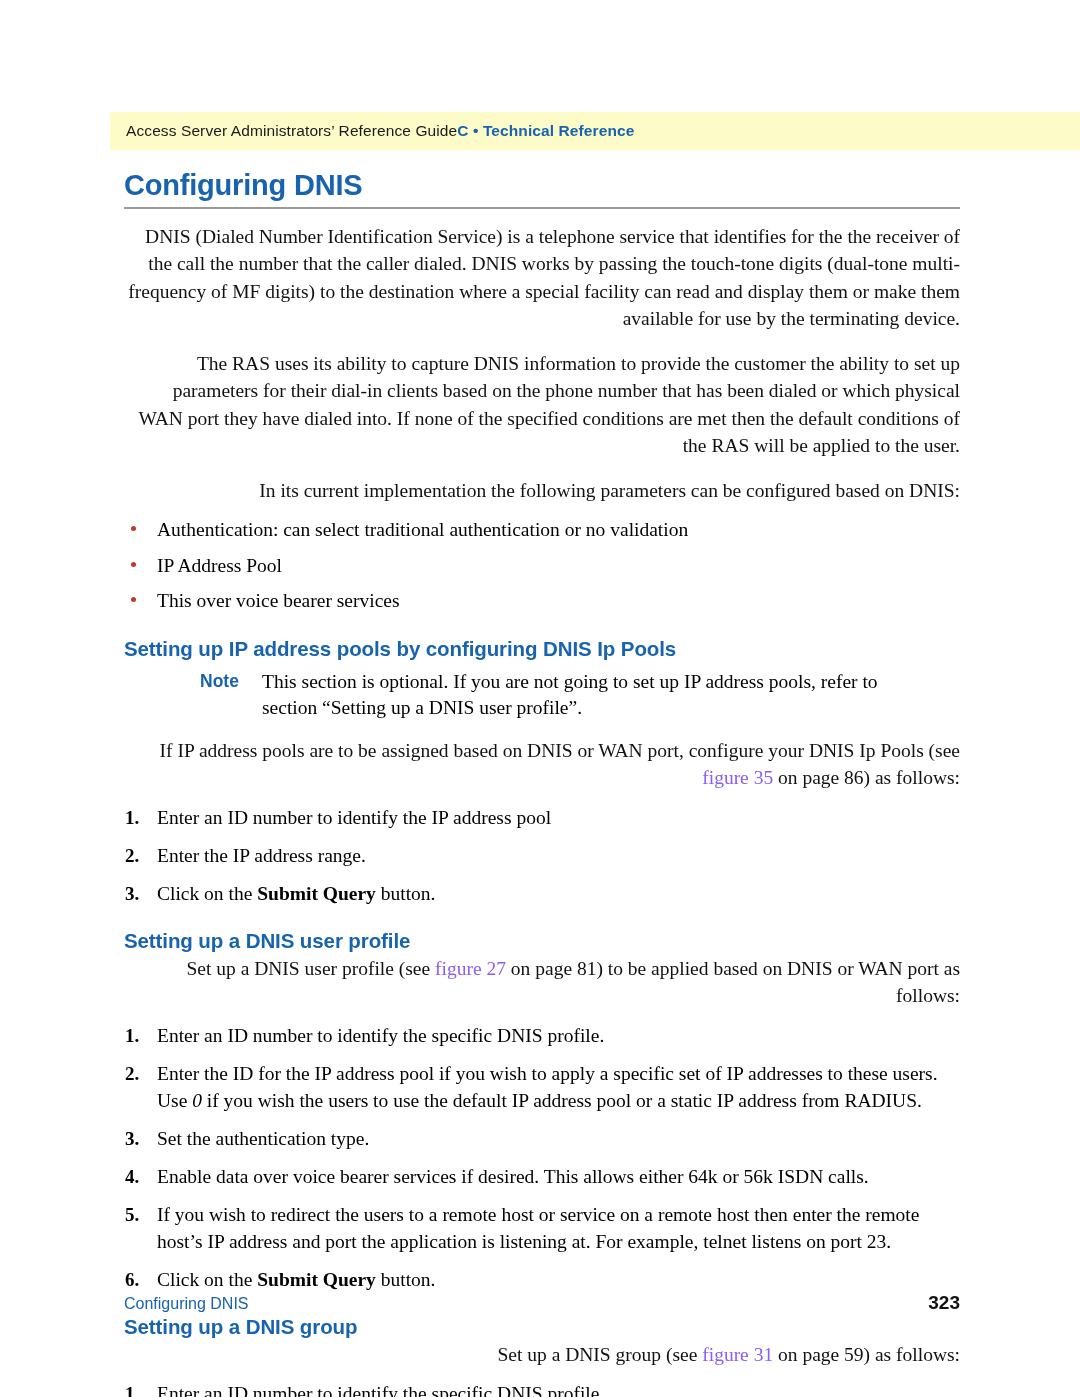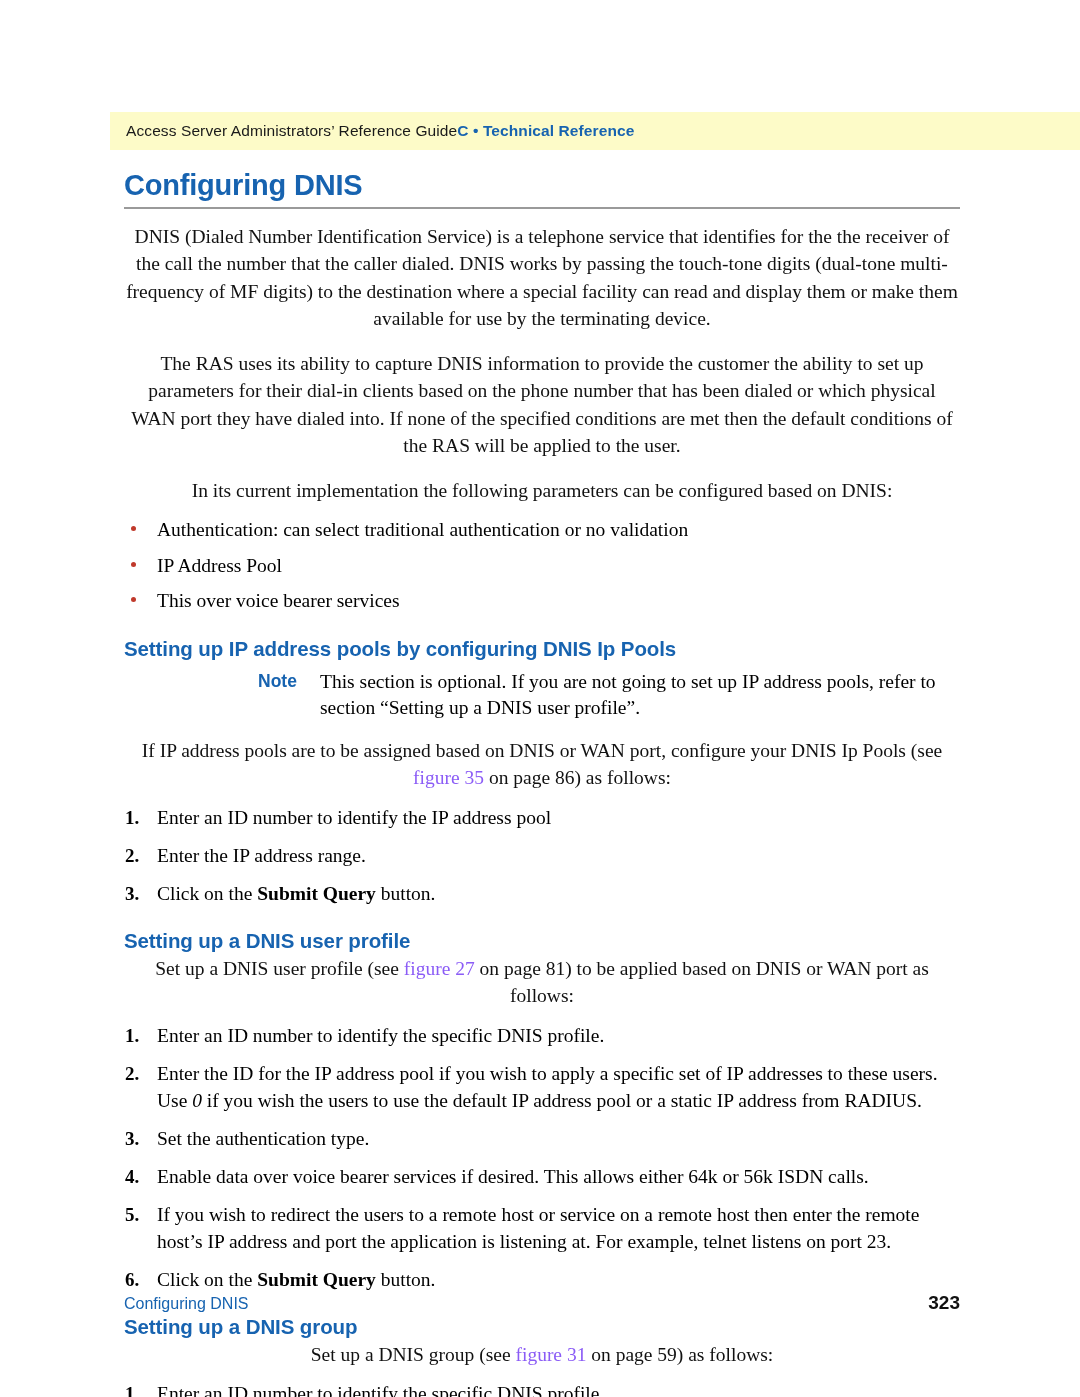--- a/index.html
+++ b/index.html
@@ -74,21 +74,21 @@
     height: 1.5px;
     background: #9a9a9a;
     margin: 3px 0 14px 0;
     width: 100%;
   }
 
   p.body {
     font-size: 19.5px;
     line-height: 27.5px;
     margin: 0 0 17px 0;
-    text-align: center;
+    text-align: right;
     color: #111;
   }
   p.body.tight { margin-bottom: 12px; }
 
   .bullet-list {
     margin: 0 0 4px 0;
     padding: 0;
     list-style: none;
     font-family: Liberation Serif, serif;
   }
@@ -115,21 +115,20 @@
     font-weight: bold;
     color: #1763b0;
     margin: 22px 0 8px 0;
     letter-spacing: -0.1px;
   }
   h2.sub-head.tight-below { margin-bottom: 2px; }
 
   .note-block {
     display: flex;
     margin: 6px 0 16px 76px;
-    justify-content: flex-end;
   }
   .note-label {
     font-family: "Liberation Sans", sans-serif;
     font-size: 17.5px;
     font-weight: bold;
     color: #1763b0;
     width: 62px;
     flex: 0 0 62px;
     padding-top: 2px;
   }

